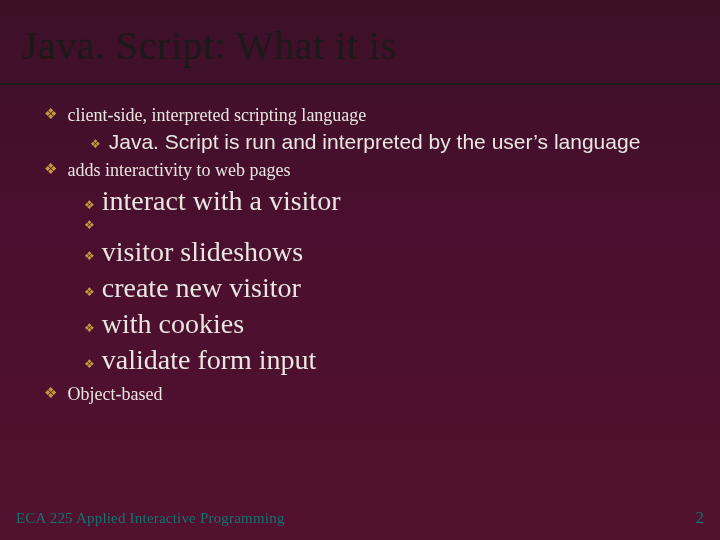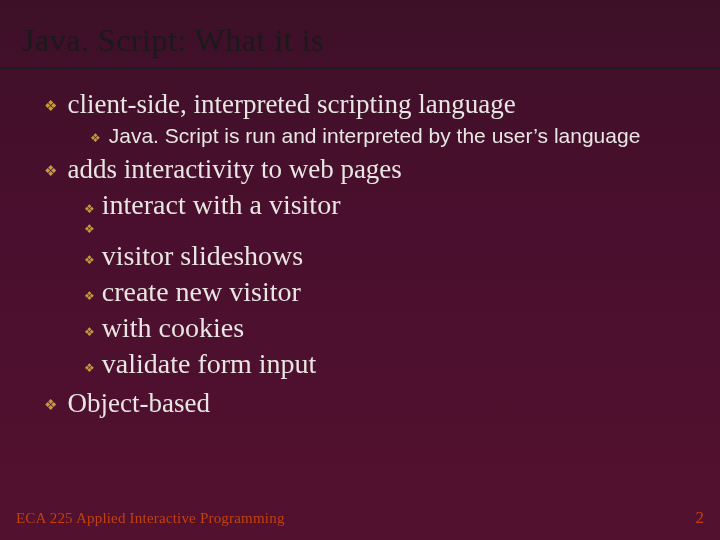--- a/index.html
+++ b/index.html
@@ -5,23 +5,23 @@
   * { margin: 0; padding: 0; box-sizing: border-box; }
   html, body { width: 720px; height: 540px; overflow: hidden; }
   body {
     background: #4a0f2e;
     background: linear-gradient(to bottom, #3d1028 0%, #4a0f2e 40%, #52112f 100%);
     font-family: "Times New Roman", Times, serif;
     color: #e8e6e2;
     position: relative;
   }
   .title {
-    font-size: 32px;
+    font-size: 40px;
     color: #1a1a1a;
-    padding: 22px 0 8px 22px;
+    padding: 22px 0 14px 22px;
     font-weight: 400;
     letter-spacing: 0.5px;
   }
   .rule {
     height: 2px;
     background: #1d1d1d;
     margin-left: 0;
     width: 100%;
   }
   .content {
@@ -34,21 +34,21 @@
     margin-bottom: 2px;
   }
   .lvl1 .bullet {
     color: #c49a3a;
     font-size: 15px;
     margin-right: 10px;
     position: relative;
     top: -2px;
   }
   .lvl1 .text {
-    font-size: 27px;
+    font-size: 18px;
     color: #e8e6e2;
   }
   .sub1 {
     margin-left: 46px;
     margin-top: 4px;
     margin-bottom: 6px;
   }
   .sub1-item {
     display: flex;
     align-items: baseline;
@@ -89,21 +89,21 @@
   }
   .footer {
     position: absolute;
     bottom: 12px;
     left: 16px;
     right: 16px;
     display: flex;
     justify-content: space-between;
     align-items: baseline;
     font-size: 15px;
-    color: #c2410c;
+    color: #0f766e;
   }
   .footer .course { letter-spacing: 0.2px; }
   .footer .pagenum { font-size: 17px; }
 </style>
 </head>
 <body>
 
 <div class="title">Java. Script: What it is</div>
 <div class="rule"></div>
 

